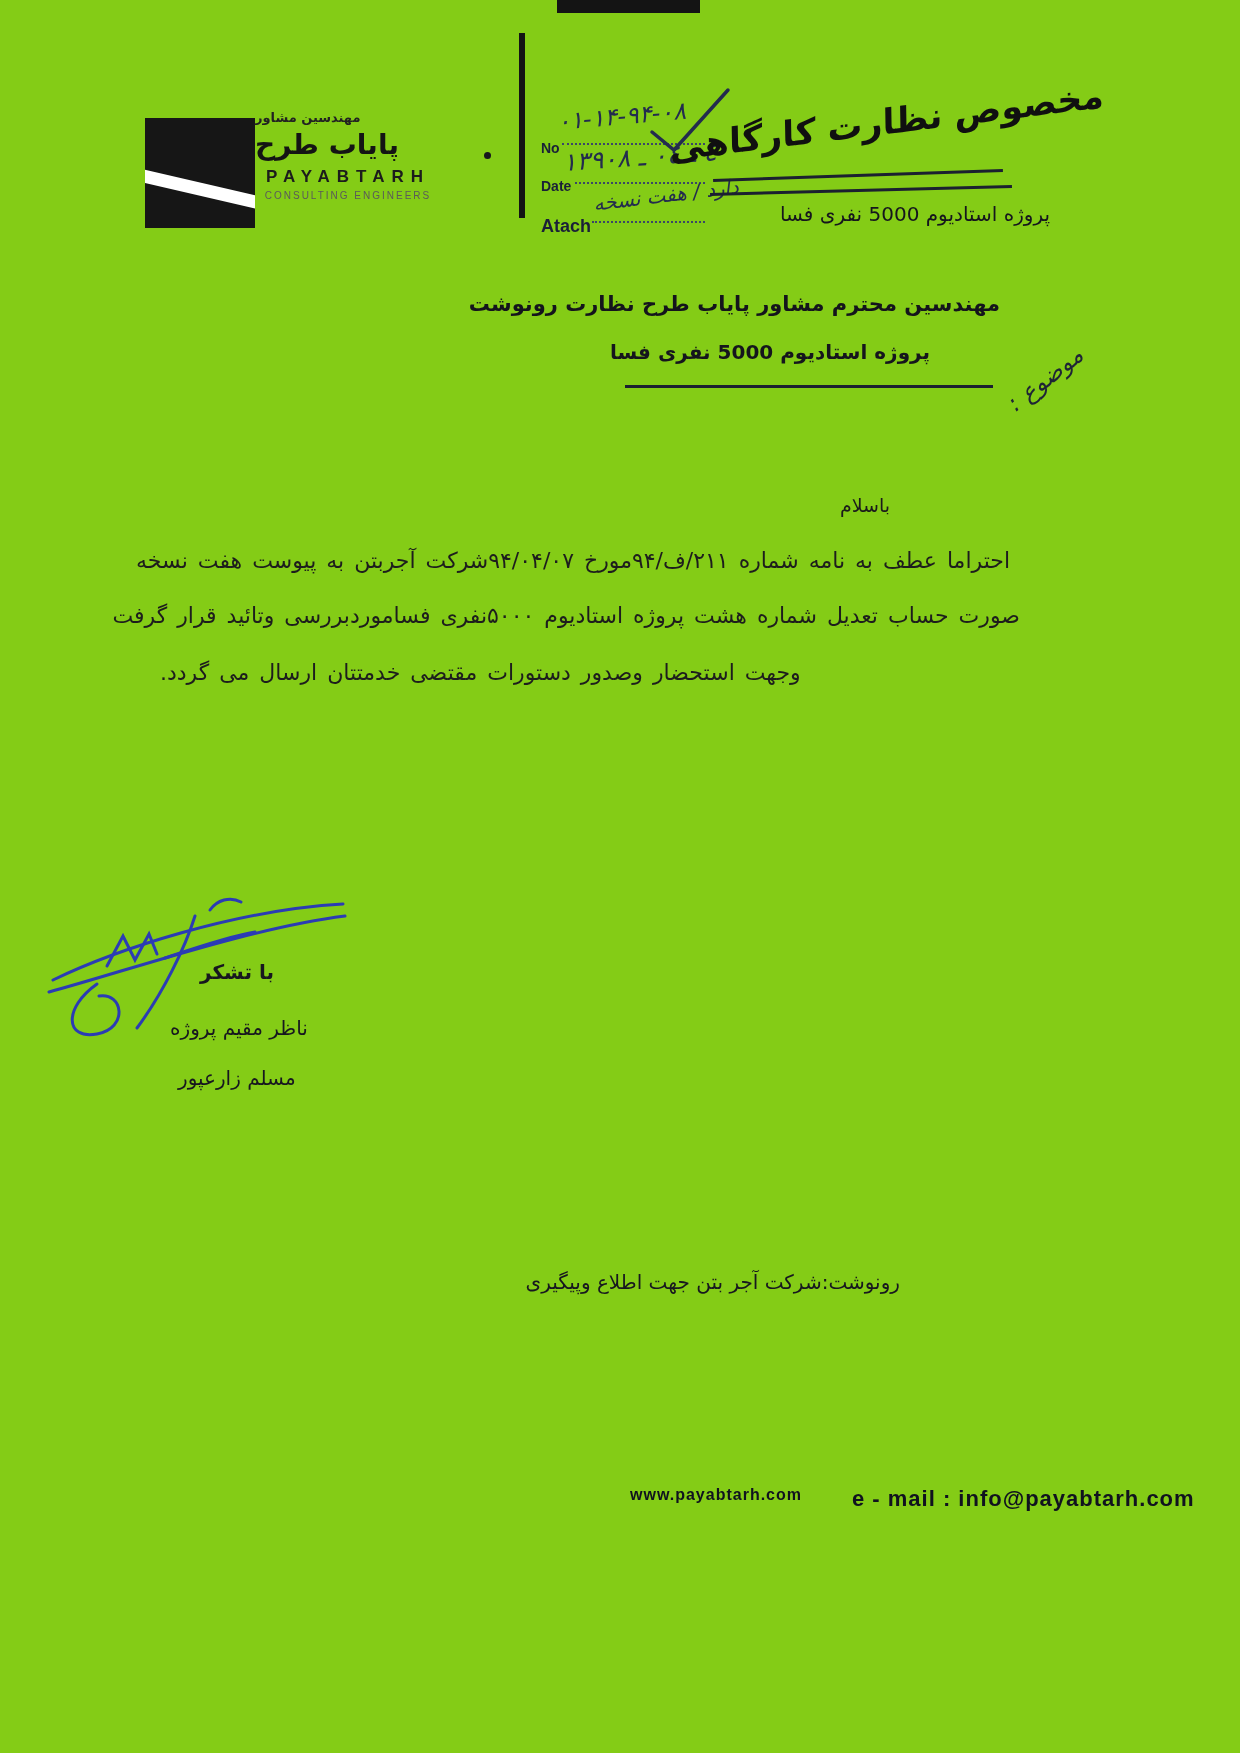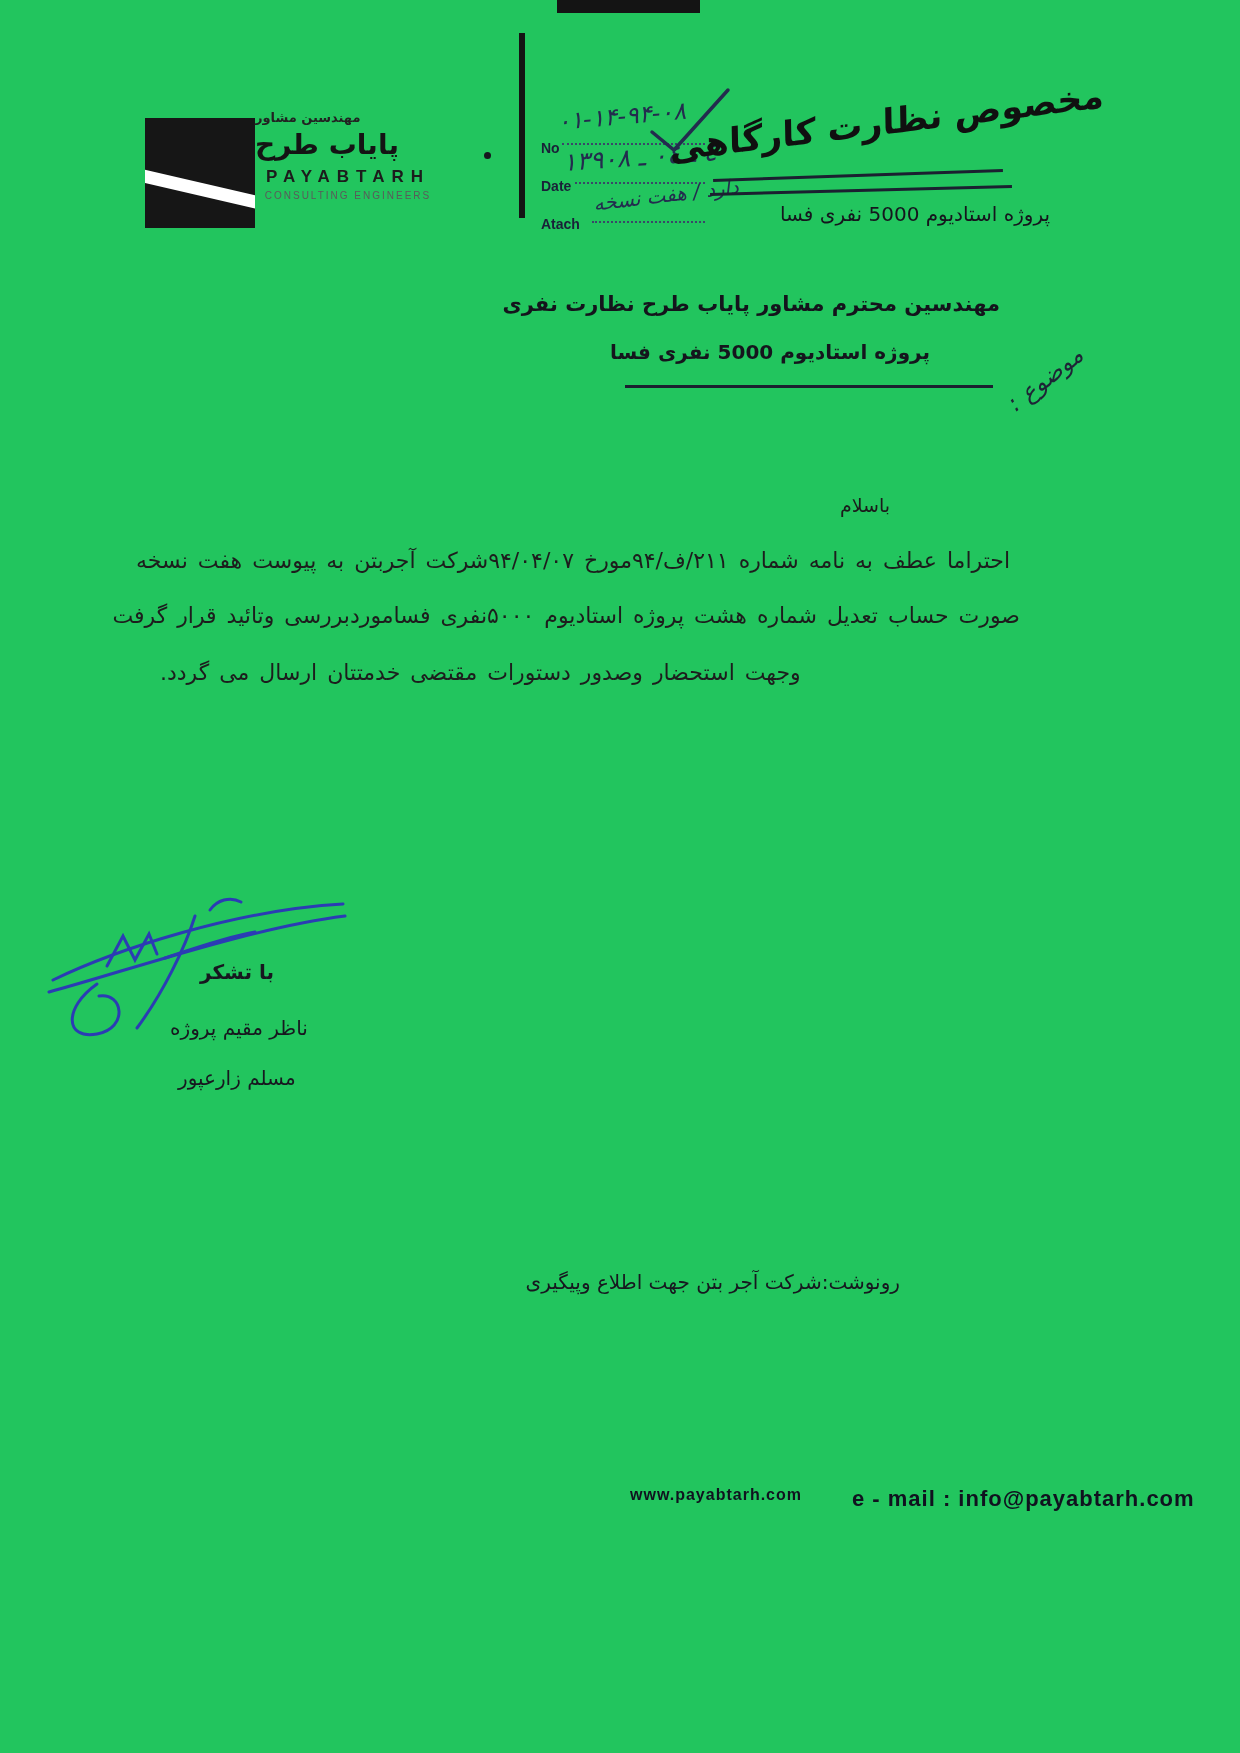--- a/index.html
+++ b/index.html
@@ -1,16 +1,16 @@
 <!DOCTYPE html>
 <html lang="fa"><head>
 <meta charset="utf-8">
 <style>
   html,body{margin:0;padding:0;background:#e8e8e8;}
-  #page{position:relative;width:1240px;height:1753px;background:#22c55e;margin:0 auto;overflow:hidden;
+  #page{position:relative;width:1240px;height:1753px;background:#84cc16;margin:0 auto;overflow:hidden;
         font-family:"DejaVu Sans",sans-serif;color:#1b1b1b;}
   .abs{position:absolute;}
   .fa{direction:rtl;font-family:"DejaVu Sans",sans-serif;}
   .en{font-family:"Liberation Sans",sans-serif;}
   .nowrap{white-space:nowrap;}
   .hand{color:#232c4e;transform-origin:left top;font-style:italic;}
   .dotline{border-bottom:2px dotted #3a4668;height:1px;}
   .black{background:#141414;}
   .bodytxt{font-size:22px;color:#1d1d1d;word-spacing:3px;}
   .bold{font-weight:bold;}
@@ -35,34 +35,34 @@
   <div class="abs black" style="left:519px;top:33px;width:6px;height:185px;"></div>
 
   <div class="abs en bold" style="left:541px;top:140px;font-size:14px;color:#1a2038;">No</div>
   <div class="abs dotline" style="left:562px;top:142px;width:143px;"></div>
   <div class="abs hand nowrap" style="left:556px;top:108px;font-size:24px;letter-spacing:2px;transform:rotate(-5deg);direction:ltr;">۰۱-۱۴-۹۴-۰۸</div>
 
   <div class="abs en bold" style="left:541px;top:178px;font-size:14px;color:#1a2038;">Date</div>
   <div class="abs dotline" style="left:575px;top:181px;width:130px;"></div>
   <div class="abs hand nowrap" style="left:562px;top:148px;font-size:25px;transform:rotate(-4deg);direction:ltr;">۱۳۹٤ ـ ٠٤ ـ ٠٨</div>
 
-  <div class="abs en bold" style="left:541px;top:216px;font-size:14px;color:#1a2038;">Atach</div>
+  <div class="abs en bold" style="left:541px;top:216px;font-size:18px;color:#1a2038;">Atach</div>
   <div class="abs dotline" style="left:592px;top:220px;width:113px;"></div>
   <div class="abs hand fa nowrap" style="left:592px;top:192px;font-size:20px;transform:rotate(-7deg);">دارد / هفت نسخه</div>
 
   <svg class="abs" style="left:630px;top:80px;" width="110" height="85" viewBox="0 0 110 85">
     <path d="M22,52 L44,70 L98,10" fill="none" stroke="#232c4e" stroke-width="3.5" stroke-linecap="round"></path>
   </svg>
 
   <div class="abs fa nowrap" style="left:765px;top:96px;width:340px;text-align:left;font-size:35px;font-weight:bold;color:#101010;transform:rotate(-7deg) skewX(-6deg);">مخصوص نظارت کارگاهی</div>
   <div class="abs" style="left:713px;top:174px;width:290px;height:3px;background:#1b2030;transform:rotate(-2deg);"></div>
   <div class="abs" style="left:710px;top:189px;width:302px;height:3px;background:#1b2030;transform:rotate(-1.5deg);"></div>
   <div class="abs fa nowrap" style="left:750px;top:202px;width:330px;text-align:center;font-size:20px;color:#15151d;">پروژه استادیوم 5000 نفری فسا</div>
 
-  <div class="abs fa nowrap bold" style="left:540px;top:292px;width:460px;text-align:center;font-size:21px;color:#14141c;">مهندسین محترم مشاور پایاب طرح نظارت نفری</div>
+  <div class="abs fa nowrap bold" style="left:540px;top:292px;width:460px;text-align:center;font-size:21px;color:#14141c;">مهندسین محترم مشاور پایاب طرح نظارت رونوشت</div>
   <div class="abs fa nowrap bold" style="left:600px;top:340px;width:340px;text-align:center;font-size:20px;color:#15151d;">پروژه استادیوم 5000 نفری فسا</div>
   <div class="abs" style="left:625px;top:385px;width:368px;height:3px;background:#1b2030;"></div>
   <div class="abs hand fa nowrap" style="left:1002px;top:395px;font-size:24px;transform:rotate(-38deg);color:#1e2436;">موضوع :</div>
 
 
   <div class="abs fa nowrap" style="left:840px;top:494px;width:100px;text-align:left;font-size:19px;color:#1b1b1b;">باسلام</div>
 
   <div class="abs fa nowrap bodytxt" style="left:180px;top:548px;width:830px;text-align:right;">احتراما عطف به نامه شماره ۲۱۱/ف/۹۴مورخ ۹۴/۰۴/۰۷شرکت آجربتن به پیوست هفت نسخه</div>
   <div class="abs fa nowrap bodytxt" style="left:160px;top:603px;width:860px;text-align:right;">صورت حساب تعدیل شماره هشت پروژه استادیوم ۵۰۰۰نفری فساموردبررسی وتائید قرار گرفت</div>
   <div class="abs fa nowrap bodytxt" style="left:160px;top:660px;width:860px;text-align:left;">وجهت استحضار وصدور دستورات مقتضی خدمتتان ارسال می گردد.</div>

